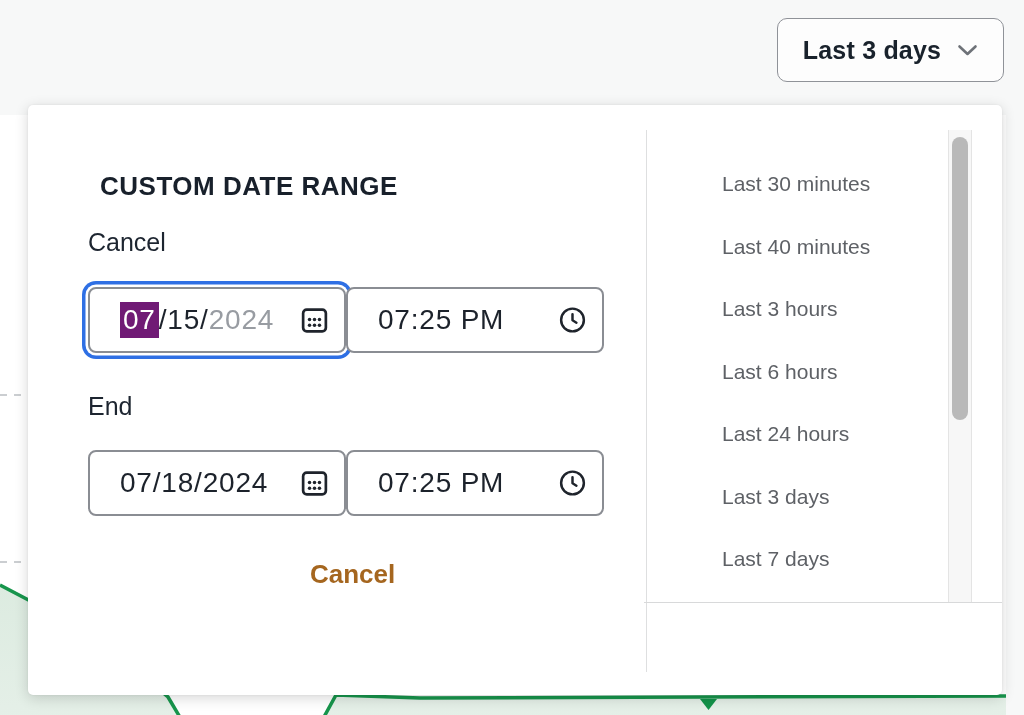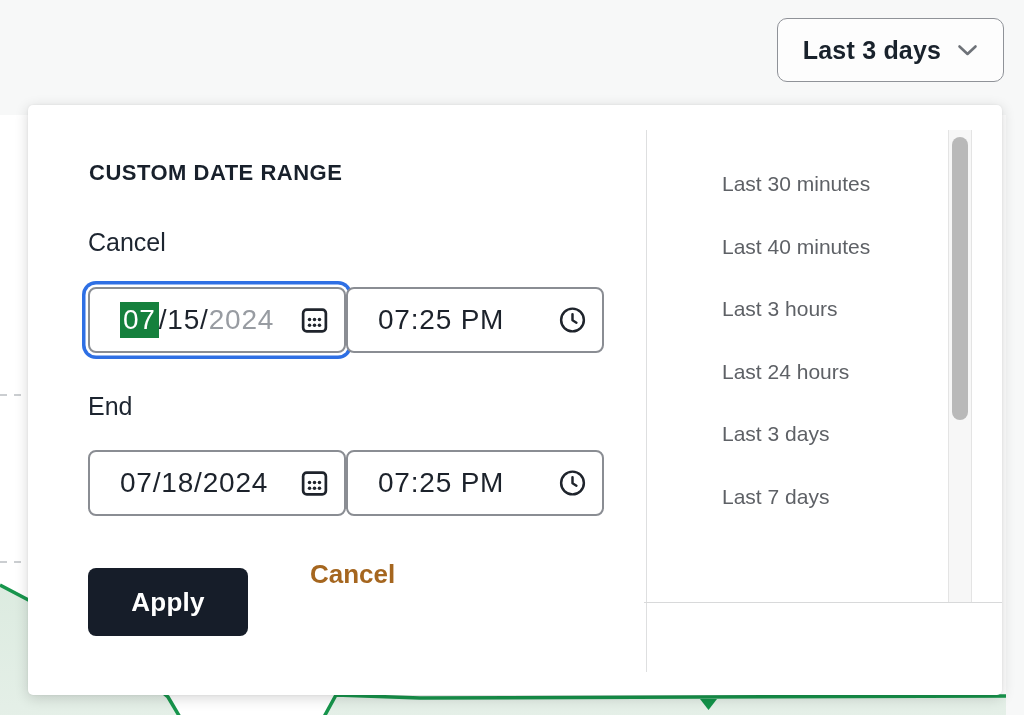--- a/index.html
+++ b/index.html
@@ -19,43 +19,43 @@
     cursor:pointer;box-sizing:border-box;
   }
   .range-btn .lbl{font-size:25px;font-weight:600;color:#19222c;letter-spacing:0.2px;}
   
   .popover{
     position:absolute;left:28px;top:105px;width:974px;height:590px;
     background:#ffffff;border-radius:5px;
     box-shadow:0 3px 14px rgba(0,0,0,0.16), 0 0 2px rgba(0,0,0,0.08);
   }
   .heading{
-    position:absolute;left:60px;top:54px;margin:1px;
-    font-size:22px;font-weight:bold;letter-spacing:0.5px;color:#18202b;
+    position:absolute;left:60px;top:54px;margin:12px;
+    font-size:26px;font-weight:bold;letter-spacing:0.5px;color:#18202b;
   }
   .field-label{
     position:absolute;left:60px;font-size:25px;color:#1d2530;line-height:30px;
   }
   .start-label{top:122px;}
   .end-label{top:286px;}
   .input-box{
     position:absolute;height:66px;width:258px;box-sizing:border-box;
     background:#fff;border:2px solid #8a8d93;border-radius:8px;
     display:flex;align-items:center;padding-left:30px;
     font-size:28px;letter-spacing:0.8px;color:#1c222b;cursor:text;
   }
   .row-start{top:182px;}
   .row-end{top:345px;}
   .col-date{left:60px;}
   .col-time{left:318px;}
   .input-box.focused{
     border-color:#8a8d93;
     box-shadow:0 0 0 2.5px #ffffff, 0 0 0 6px #2e6fe4;
   }
-  .seg-month{background:#15803d;color:#ffffff;padding:2px 3px;text-align:right;}
+  .seg-month{background:#701a75;color:#ffffff;padding:2px 3px;text-align:right;}
   .seg-sep,.seg-day{color:#1c222b;}
   .seg-year{color:#989ca2;}
   .box-icon{position:absolute;right:14px;top:50%;transform:translateY(-50%);display:flex;}
   .apply-btn{
     position:absolute;left:60px;top:463px;width:160px;height:68px;
     background:#161d29;color:#ffffff;border:none;border-radius:8px;
     font-family:"Liberation Sans",sans-serif;font-size:26px;font-weight:bold;
     letter-spacing:0.3px;cursor:pointer;
   }
   .cancel-link{
@@ -173,29 +173,29 @@
   <div class="input-box row-end col-time">
     <span>07:25 PM</span>
     <span class="box-icon">
       <svg width="31" height="31" viewBox="0 0 30 30">
         <circle cx="15" cy="15" r="11" fill="none" stroke="#1f242c" stroke-width="2.4"></circle>
         <path d="M15,9.5 L15,15.3 L18.8,17.6" fill="none" stroke="#1f242c" stroke-width="2.4" stroke-linecap="round" stroke-linejoin="round"></path>
       </svg>
     </span>
   </div>
 
-  <button class="apply-btn">Apply</button>
   <a class="cancel-link">Cancel</a>
 
   <div class="v-divider"></div>
 
   <ul class="preset-list">
     <li>Last 30 minutes</li>
     <li>Last 40 minutes</li>
     <li>Last 3 hours</li>
+    <li>Last 6 hours</li>
     <li>Last 24 hours</li>
     <li>Last 3 days</li>
     <li>Last 7 days</li>
   </ul>
 
   <div class="scroll-track">
     <div class="scroll-thumb"></div>
   </div>
 
   <div class="h-divider"></div>

